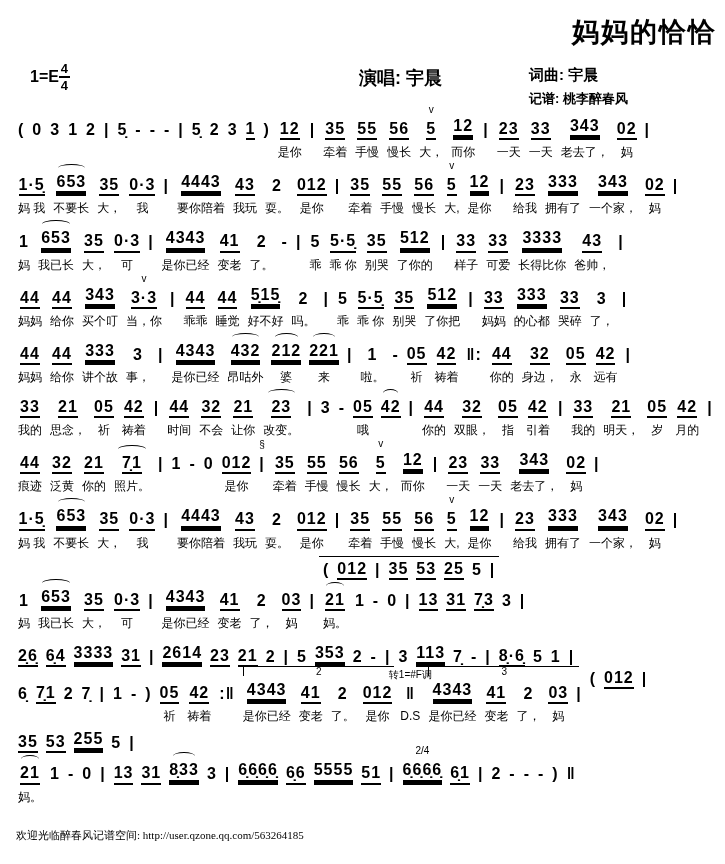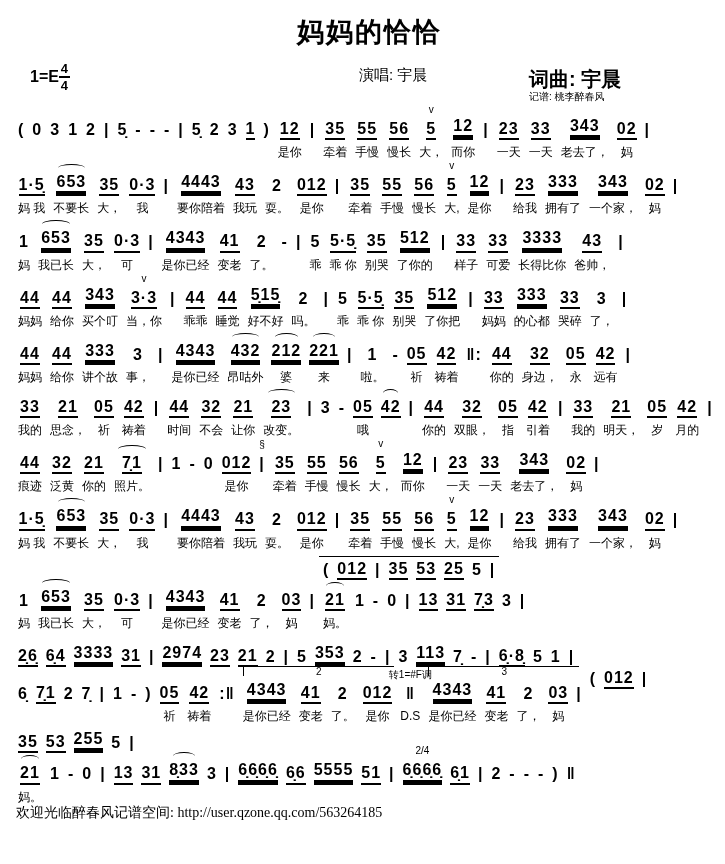--- a/index.html
+++ b/index.html
@@ -1,41 +1,41 @@
 <!DOCTYPE html>
 <html><head>
 <meta charset="utf-8">
 <style>
   html,body{margin:0;padding:0;background:#fff;color:#000;}
   body{width:725px;height:864px;overflow:hidden;font-family:"Liberation Sans",sans-serif;}
   .page{padding:6px 8px 0 14px;}
   
   .hdr{position:relative;height:96px;}
-  .title{position:absolute;left:8px;right:0;top:8px;text-align:center;font-size:27px;font-weight:bold;letter-spacing:2px;margin:0;}
+  .title{position:absolute;left:8px;right:0;top:8px;text-align:right;font-size:27px;font-weight:bold;letter-spacing:2px;margin:0;}
   .keysig{position:absolute;left:16px;top:56px;font-weight:bold;font-size:16px;display:flex;align-items:center;}
   .frac{display:inline-flex;flex-direction:column;align-items:center;font-size:13px;line-height:1;font-weight:bold;}
   .frac .fbar{width:11px;border-top:2px solid #000;margin:1px 0;}
-  .credit-singer{position:absolute;left:345px;top:60px;font-size:15px;font-weight:normal;}
-  .credit-composer{position:absolute;left:515px;top:60px;font-size:20px;font-weight:bold;}
-  .credit-notator{position:absolute;left:515px;top:84px;font-size:10px;font-weight:normal;}
+  .credit-singer{position:absolute;left:345px;top:60px;font-size:18px;font-weight:bold;}
+  .credit-composer{position:absolute;left:515px;top:60px;font-size:15px;font-weight:bold;}
+  .credit-notator{position:absolute;left:515px;top:84px;font-size:13px;font-weight:bold;}
   
   #score{margin-top:14px;}
   .line{display:flex;align-items:flex-end;white-space:nowrap;margin:13px 0 0 0;}
   .line.pickup{margin:6px 0 -6px 0;}
   .line.overline{border-top:1.5px solid #000;width:max-content;padding-top:2px;}
   .cell{position:relative;display:inline-flex;flex-direction:column;align-items:center;margin:0 4px;flex:none;}
   .cell.raised{transform:translateY(-15px);}
   .n{font-weight:bold;font-size:16px;line-height:1.2;letter-spacing:1px;padding-bottom:1px;}
   .u1{border-bottom:2px solid #000;padding-bottom:0;}
   .u2{border-bottom:2px solid #000;box-shadow:0 3px 0 #000;padding-bottom:0;margin-bottom:3px;}
   .lyric{font-size:12px;margin-top:5px;height:14px;line-height:14px;white-space:nowrap;}
   .arc{position:absolute;top:-8px;left:12%;width:76%;height:7px;border-top:1.5px solid #000;border-radius:50% 50% 0 0;}
   .top{position:absolute;top:-14px;left:50%;transform:translateX(-50%);font-size:10px;line-height:10px;white-space:nowrap;}
   .top.volta{left:0;transform:none;width:150px;border-top:1px solid #000;border-left:1px solid #000;height:9px;text-align:center;font-size:10px;line-height:10px;}
-  .footer{margin:0 0 0 2px;font-family:"Liberation Serif",serif;font-size:14px;}
+  .footer{margin:24px 0 0 2px;font-family:"Liberation Serif",serif;font-size:11px;}
 </style>
 </head>
 <body>
 
 <div class="page">
   <div class="hdr">
     <h1 class="title">妈妈的恰恰</h1>
     <div class="keysig">
       <span>1=E</span>
       <span class="frac">
@@ -909,21 +909,21 @@
         <div class="cell">
           <span class="n u2">3333</span>
         </div>
         <div class="cell">
           <span class="n u1">31</span>
         </div>
         <div class="cell">
           <span class="n u0">|</span>
         </div>
         <div class="cell">
-          <span class="n u2">2974</span>
+          <span class="n u2">2614</span>
         </div>
         <div class="cell">
           <span class="n u1">23</span>
         </div>
         <div class="cell">
           <span class="n u1">21</span>
         </div>
         <div class="cell">
           <span class="n u0">2</span>
         </div>
@@ -954,21 +954,21 @@
         <div class="cell">
           <span class="n u0">7̣</span>
         </div>
         <div class="cell">
           <span class="n u0">-</span>
         </div>
         <div class="cell">
           <span class="n u0">|</span>
         </div>
         <div class="cell">
-          <span class="n u1">6̣·8̣</span>
+          <span class="n u1">8̣·6̣</span>
         </div>
         <div class="cell">
           <span class="n u0">5</span>
         </div>
         <div class="cell">
           <span class="n u0">1</span>
         </div>
         <div class="cell">
           <span class="n u0">|</span>
         </div>

